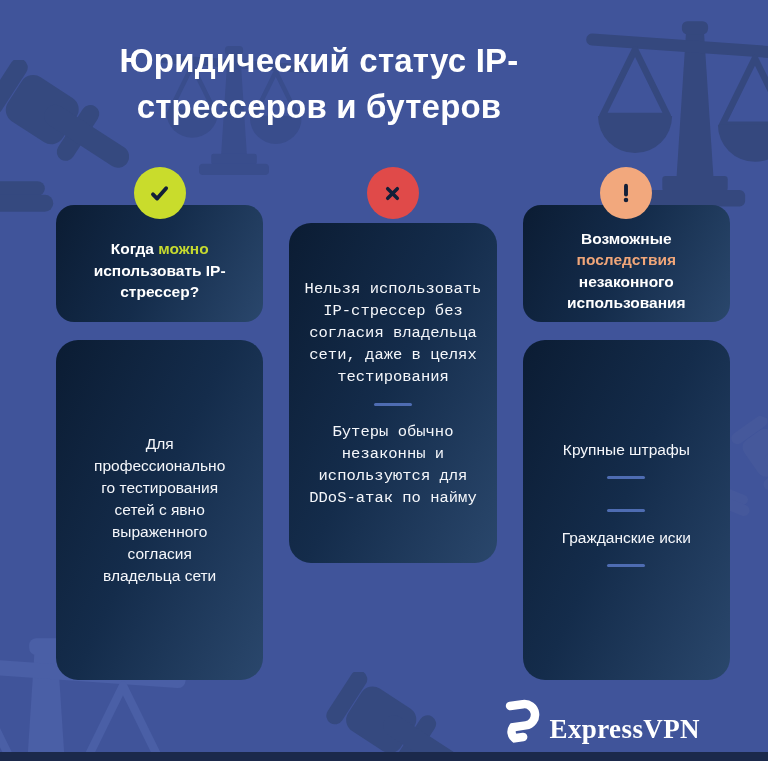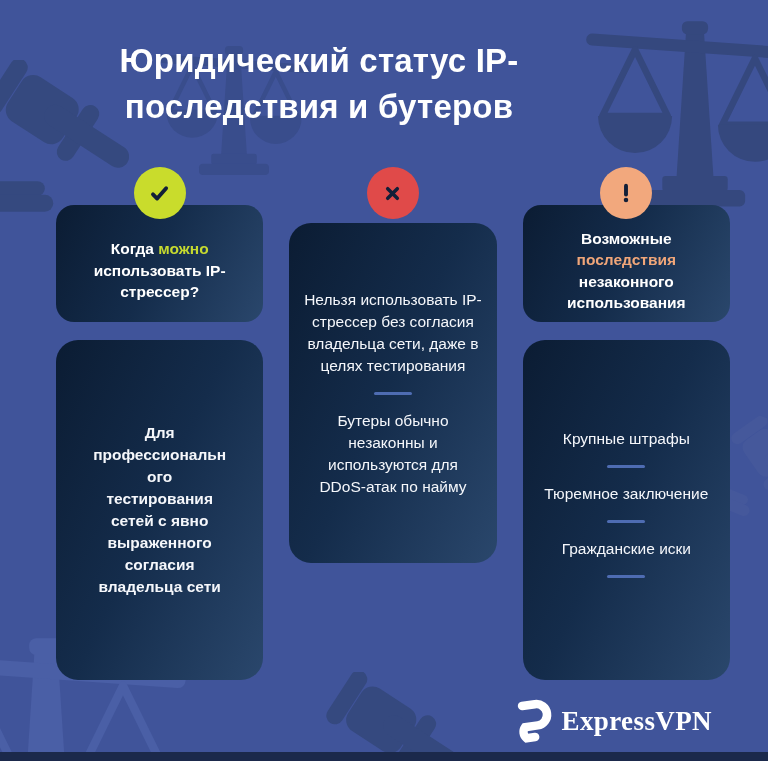--- a/index.html
+++ b/index.html
@@ -32,27 +32,27 @@
   .header-card .htxt{color:#FFFFFF;font-weight:bold;font-size:15.5px;line-height:1.38;}
   .hl-green{color:#C6DA2F;}
   .hl-red{color:#E2544E;}
   .hl-orange{color:#F0A679;}
 
   .body-card{margin-top:18px;height:340px;border-radius:22px;display:flex;
         flex-direction:column;align-items:center;justify-content:center;
         text-align:center;padding:0 12px;}
   .body-card p{margin:0;color:#F5F7FB;font-size:15.5px;line-height:1.42;
         overflow-wrap:break-word;}
-  .col-0 .body-card p{max-width:134px;font-weight:bold;}
-  .col-1 .body-card p{max-width:178px;}
+  .col-0 .body-card p{max-width:134px;}
+  .col-1 .body-card p{max-width:178px;font-family:Liberation Mono, monospace;}
   .col-2 .body-card p{max-width:168px;}
   .divider{width:38px;height:3px;border-radius:2px;background:#4E6CB2;margin:15px auto;}
 
   
-  .footer{position:absolute;right:56px;bottom:16px;display:flex;align-items:center;
+  .footer{position:absolute;right:68px;bottom:16px;display:flex;align-items:flex-end;
           gap:6px;z-index:3;}
   .brand-text{color:#FFFFFF;font-family:"Liberation Serif",serif;font-weight:bold;
           font-size:27px;letter-spacing:.4px;}
   .bottom-bar{position:absolute;left:0;bottom:0;width:768px;height:9px;
           background:#1B294B;z-index:4;}
 </style>
 </head>
 <body>
 
 <svg width="0" height="0" style="position:absolute" aria-hidden="true">
@@ -99,21 +99,21 @@
   </svg>
 <svg class="deco" style="left:322px;top:672px;color:#35497F" width="168" height="152" viewBox="0 0 160 150">
     <use href="#sym-gavel"></use>
   </svg>
 <svg class="deco" style="left:718px;top:425px;color:#45589B;transform:rotate(22deg)" width="112" height="104" viewBox="0 0 160 150">
     <use href="#sym-gavel"></use>
   </svg>
 
 <h1 class="title" style="margin:0">
   <div>Юридический статус IP-</div>
-  <div>последствия и бутеров</div>
+  <div>стрессеров и бутеров</div>
 </h1>
 
 <div class="columns">
 
   <div class="column col-0">
     <div class="badge badge-green">
       <svg width="27" height="27" viewBox="0 0 24 24">
         <path d="M6.2 12.8l3.7 3.7 8-9.2" fill="none" stroke="#121F38" stroke-width="3.4" stroke-linecap="round" stroke-linejoin="round"></path>
       </svg>
     </div>
@@ -144,21 +144,20 @@
         <path d="M12 5.2v8.2" fill="none" stroke="#121F38" stroke-width="3.6" stroke-linecap="round"></path>
         <circle cx="12" cy="18.4" r="2.1" fill="#121F38"></circle>
       </svg>
     </div>
     <div class="card header-card">
       <div class="htxt"><span>Возможные </span><span class="hl-orange">последствия</span><span> незаконного использования</span></div>
     </div>
     <div class="card body-card">
       <p>Крупные штрафы</p>
       <div class="divider"></div>
-      <p>Тюремное заключение</p>
       <div class="divider"></div>
       <p>Гражданские иски</p>
       <div class="divider"></div>
     </div>
   </div>
 </div>
 
 <div class="footer">
   <svg width="46" height="48" viewBox="0 0 52 56" style="transform:rotate(-8deg)">
     <path d="M17 9 H32 A12.5 12.5 0 0 1 32 34 H17 A9.5 9.5 0 0 0 17 47 H27" fill="none" stroke="#FFFFFF" stroke-width="10" stroke-linecap="round"></path>

